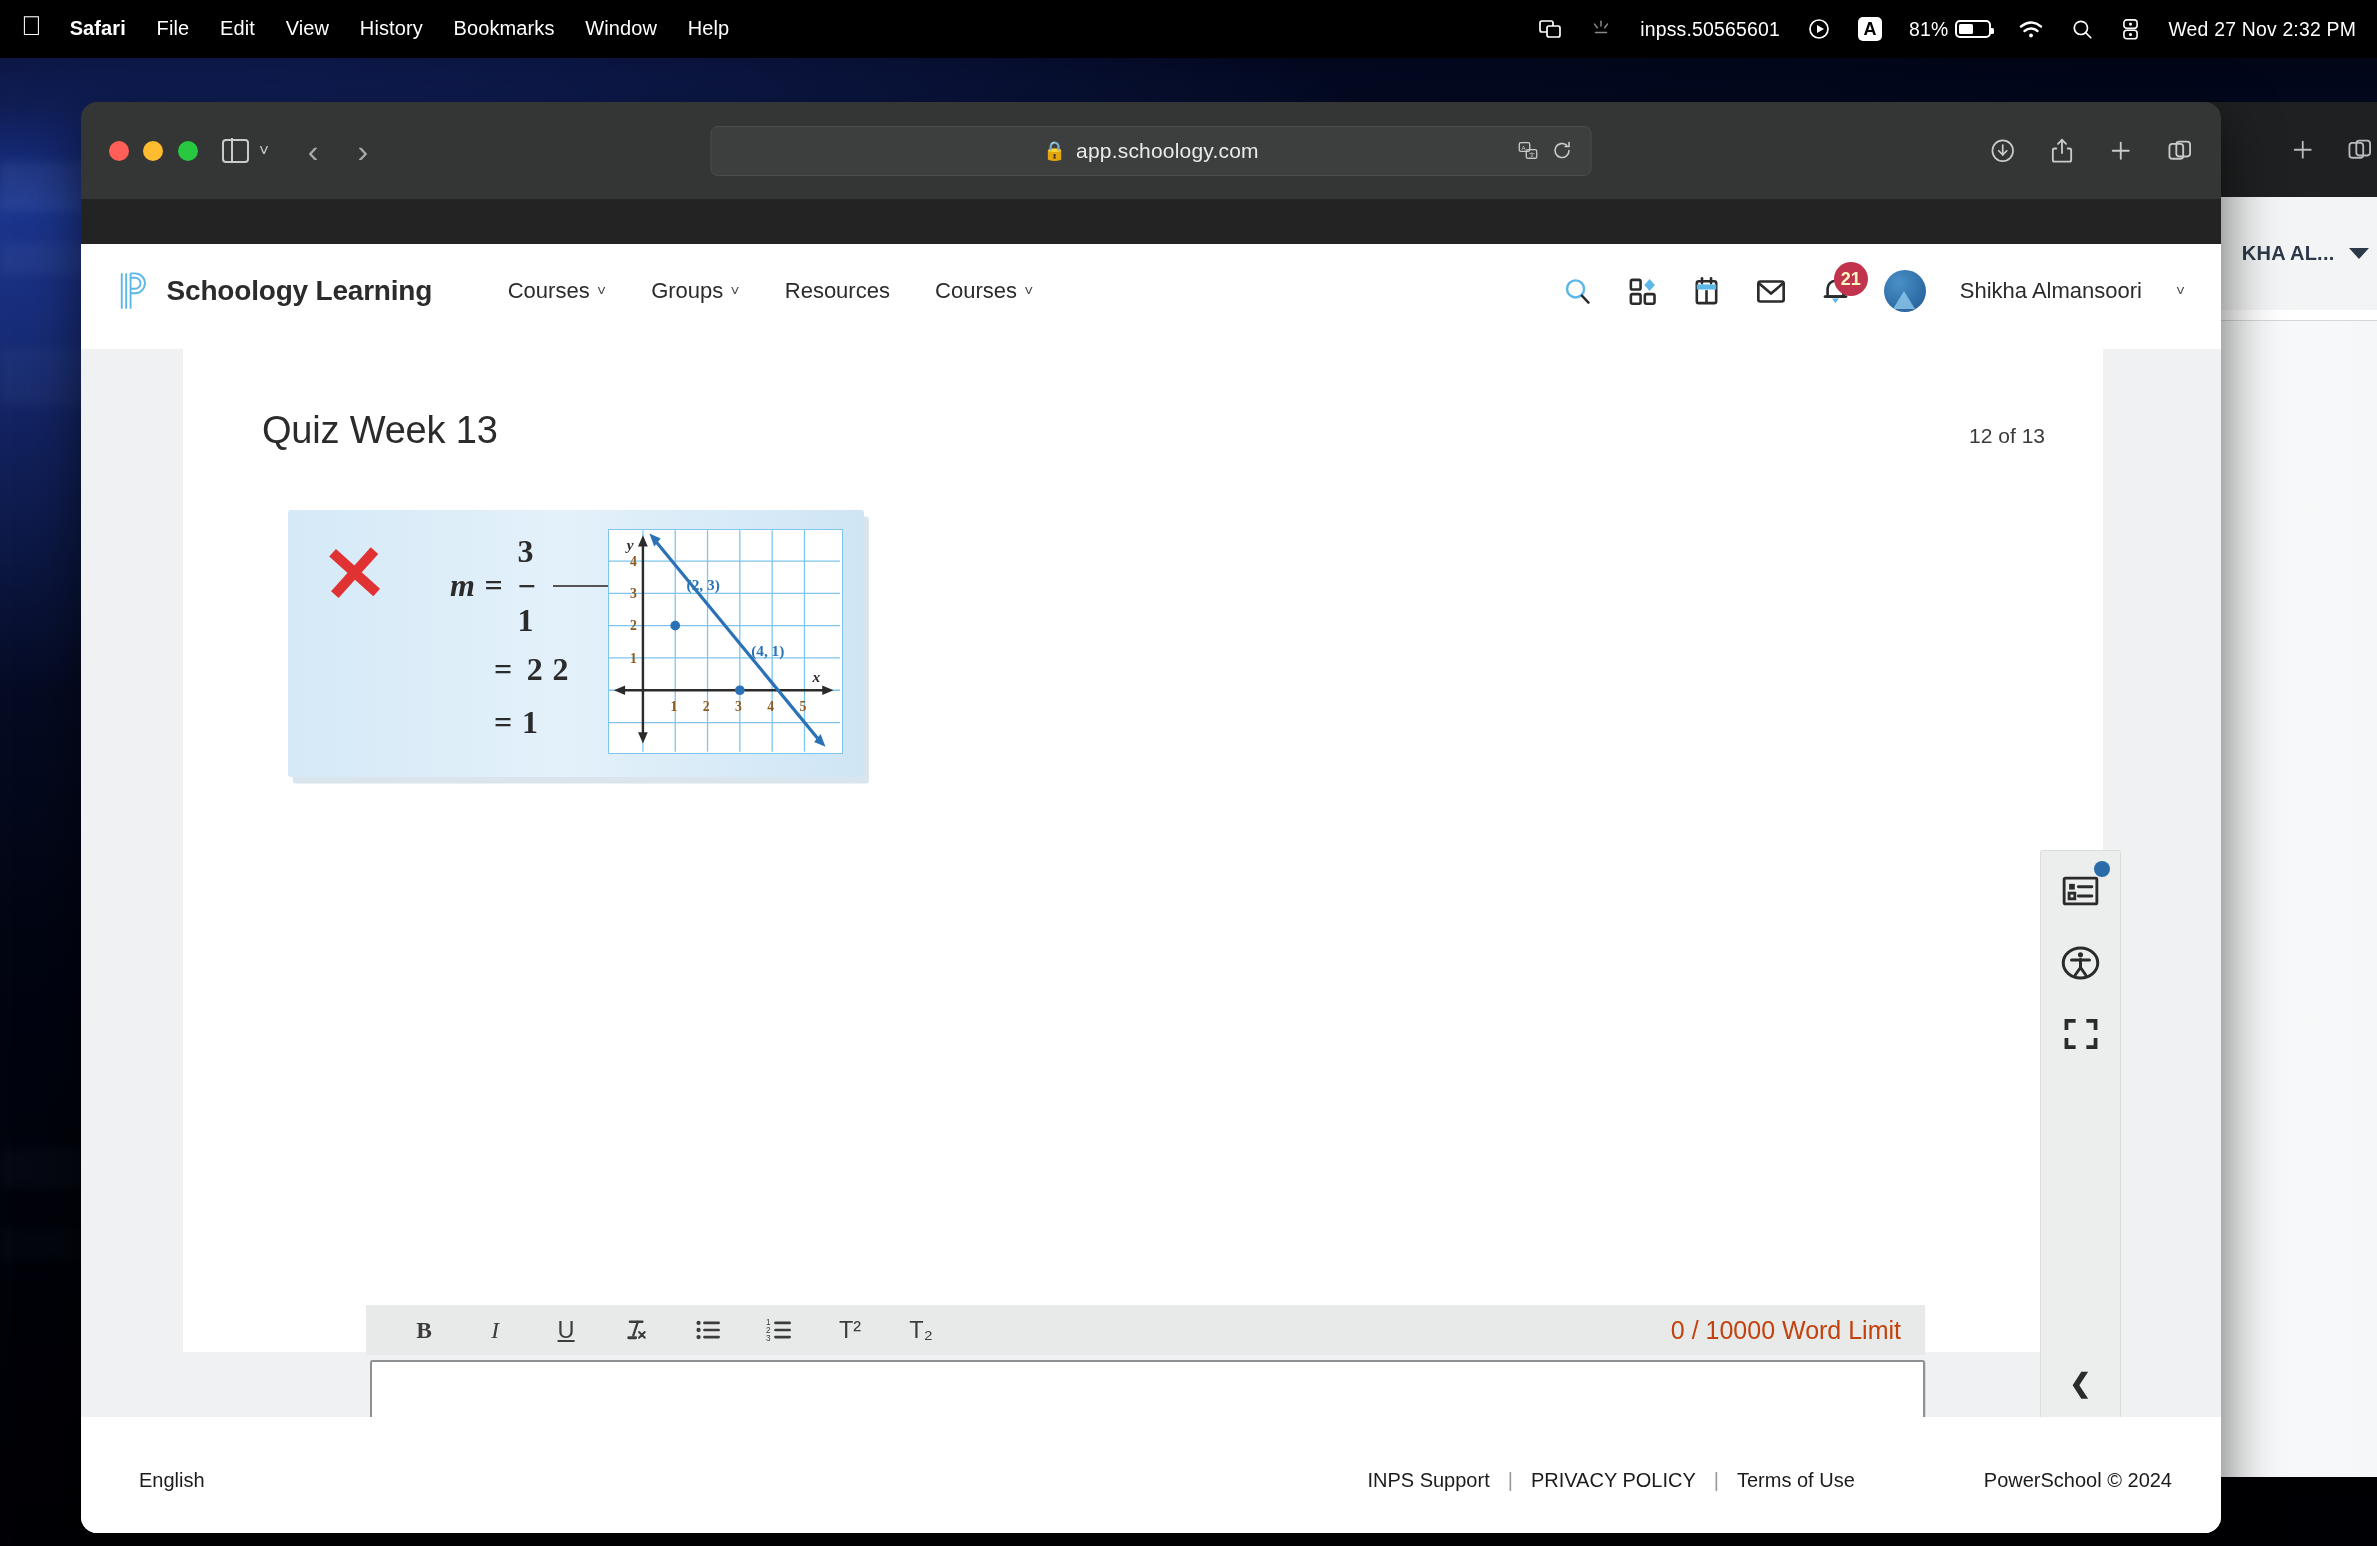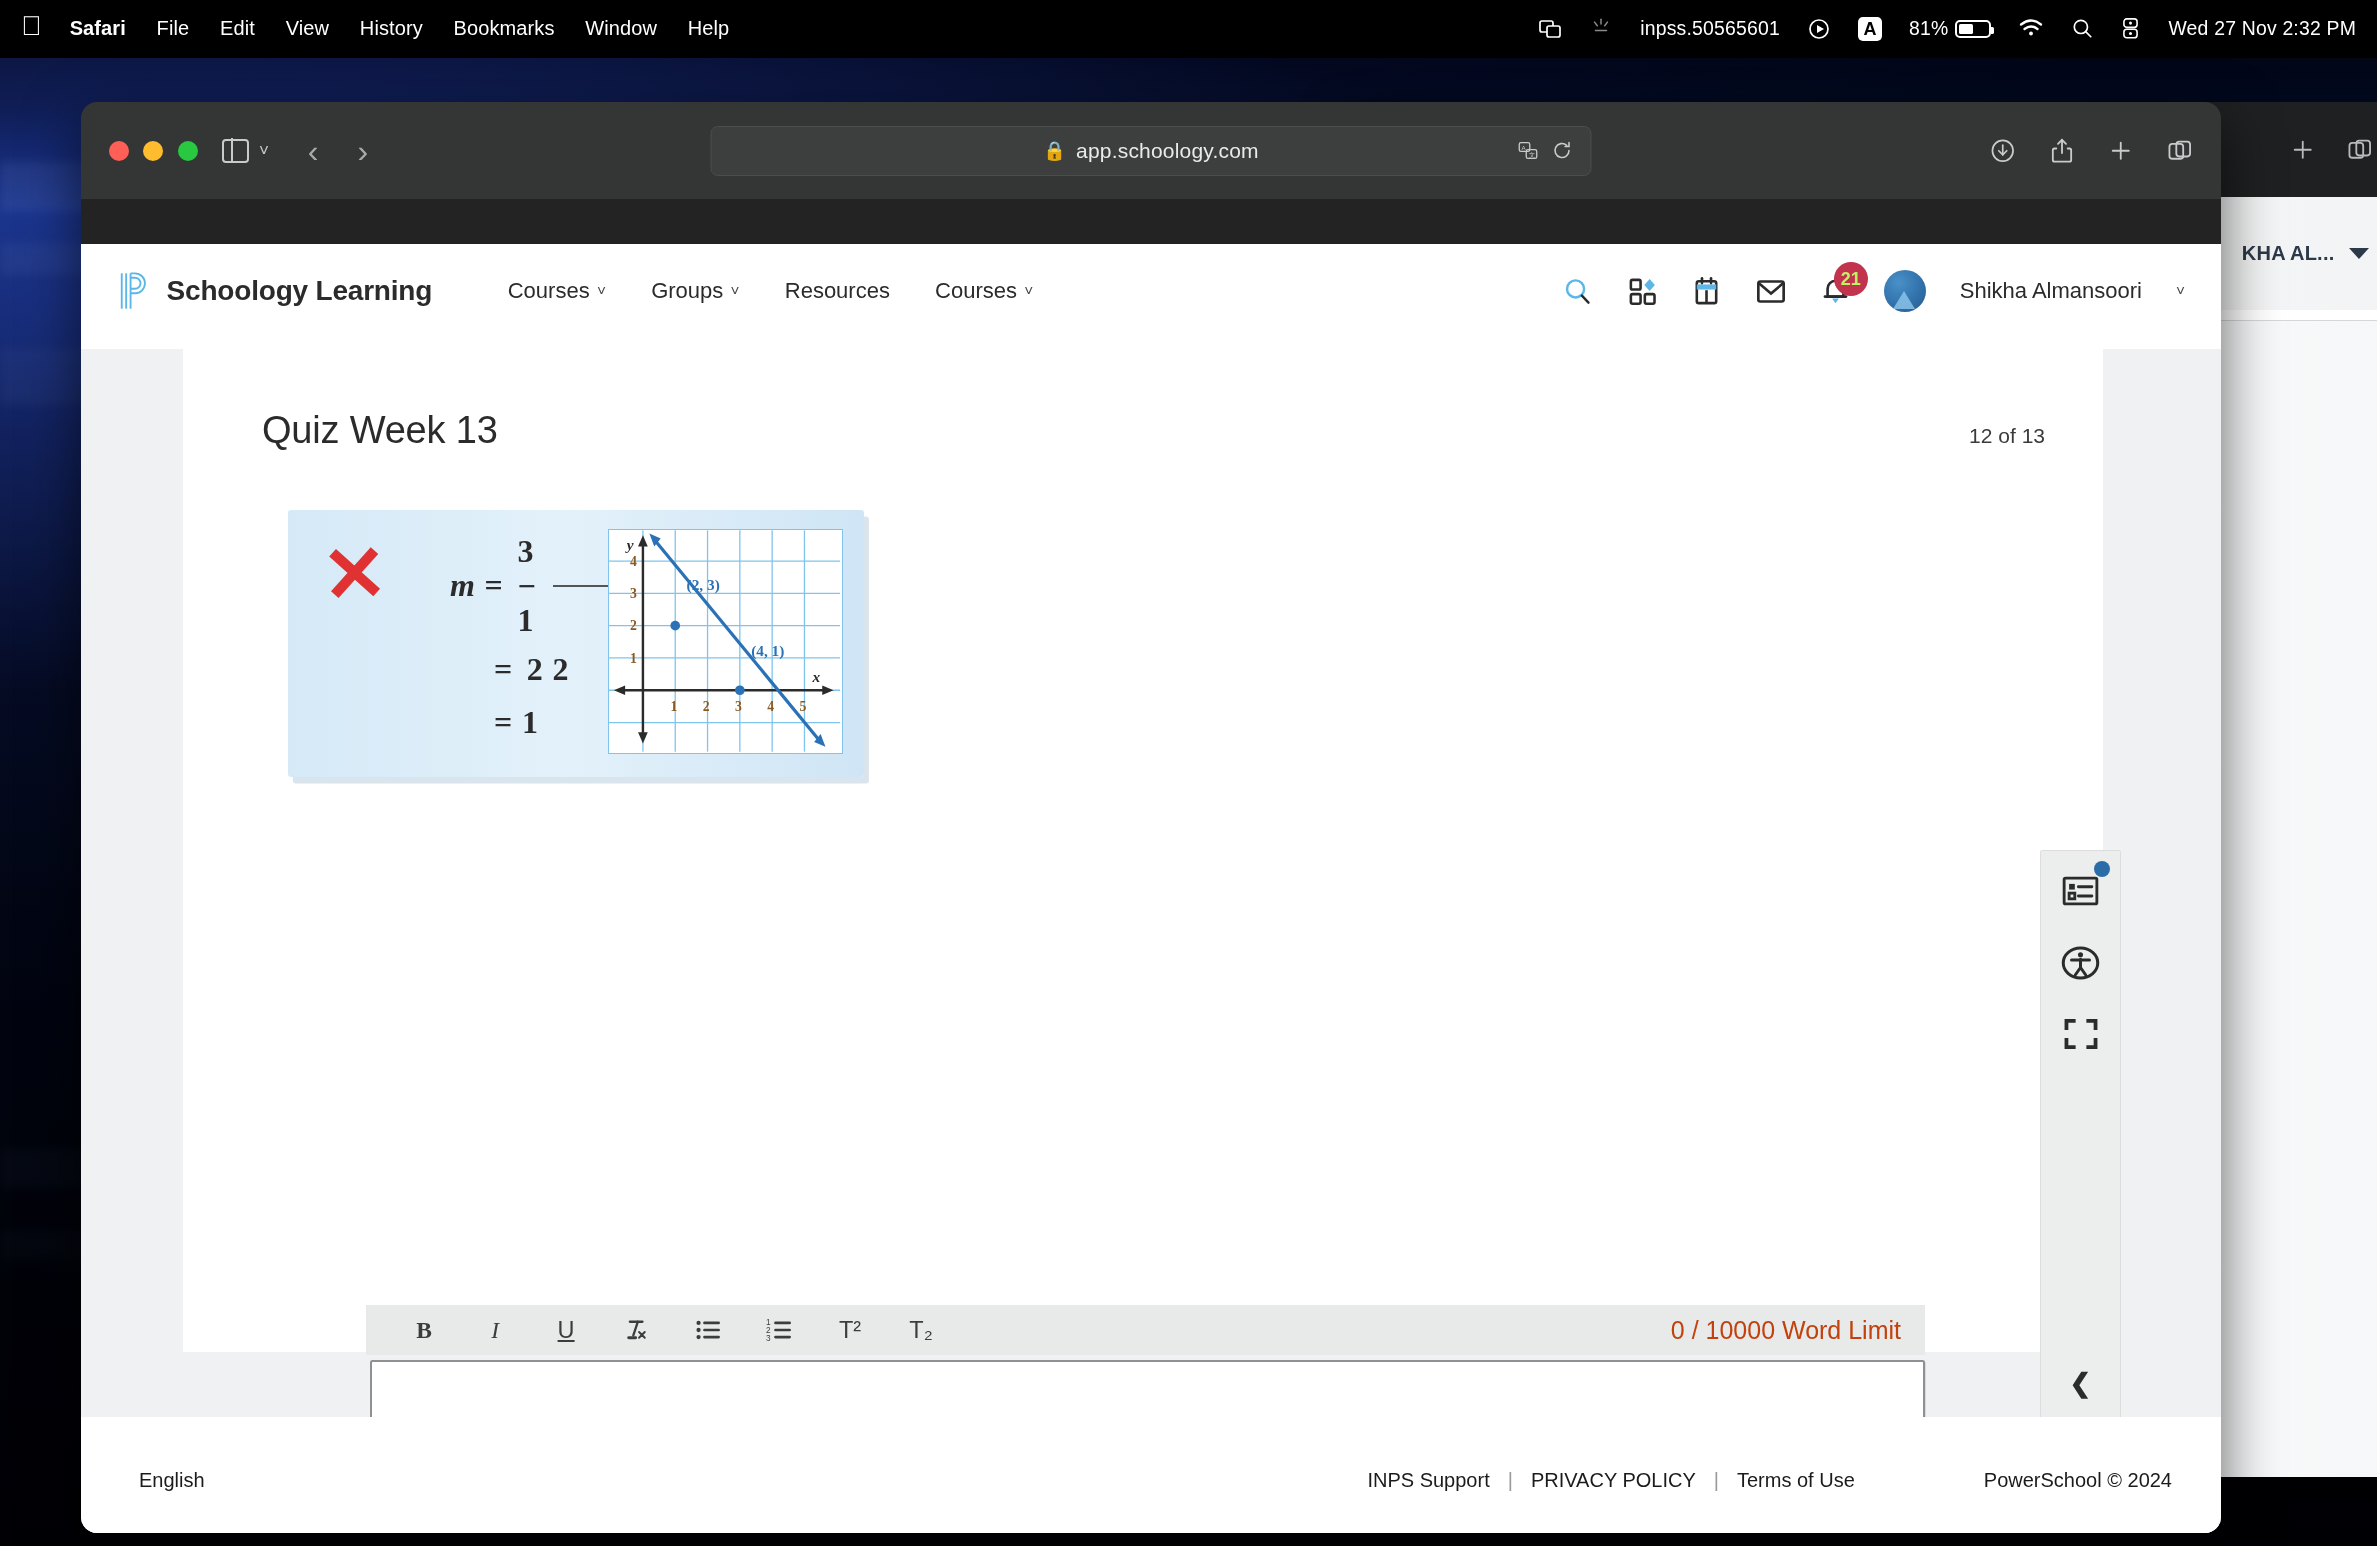--- a/index.html
+++ b/index.html
@@ -28,21 +28,21 @@
     background: #000; color: #fff;
     display: flex; align-items: center;
     font-size: 20px;
     z-index: 60;
   }
   #menubar .mb-left { display: flex; align-items: center; gap: 0; padding-left: 21px; }
   #menubar .mb-item { padding: 0 15.4px; white-space: nowrap; letter-spacing: 0.1px; }
   #menubar .mb-item.bold { font-weight: bold; }
   #menubar .apple { font-size: 27px; line-height: 1; padding: 0 13px 4.9px 0; }
   #menubar .mb-right {
-    margin-left: auto; display: flex; align-items: flex-start; gap: 27px;
+    margin-left: auto; display: flex; align-items: center; gap: 27px;
     padding-right: 21px;
   }
   #menubar .mb-right .mb-txt { font-size: 19.4px; letter-spacing: 0.2px; white-space: nowrap; }
   .ico { display: inline-flex; align-items: center; justify-content: center; }
 
   .battery-wrap { display:flex; align-items:center; gap:6.5px; }
   .battery-shell {
     width: 36px; height: 18px; border: 2px solid #fff; border-radius: 4.9px;
     position: relative; display:flex; align-items:center; padding: 2px;
   }
@@ -142,21 +142,21 @@
   .brand-name { font-size: 28px; font-weight: bold; color:#2b2b2b; letter-spacing:-0.2px; white-space:nowrap; }
   .mainnav { display:flex; align-items:center; gap: 0; margin-left: 53px; }
   .mainnav a {
     font-size: 22px; color:#2b2b2b; text-decoration:none; padding: 0 22.6px;
     display:flex; align-items:center; gap: 7.3px; white-space:nowrap;
   }
   .chev { font-size: 15.4px; color:#444; }
   .hdr-icons { margin-left:auto; display:flex; align-items:center; gap: 34px; }
   .bell-wrap { position: relative; }
   .bell-badge {
-    position:absolute; top:-11.3px; right:-18px; background:#c2344d; color:#bef264;
+    position:absolute; top:-11.3px; right:-18px; background:#c2344d; color:#fef9c3;
     min-width: 34px; height: 34px; border-radius: 17px; font-size: 18px; font-weight:bold;
     display:flex; align-items:center; justify-content:center; padding: 0 6.5px;
   }
   .avatar {
     width: 42px; height: 42px; border-radius: 50%;
     background: radial-gradient(circle at 35% 30%, #4a90c8, #2f6fa8 60%, #27598c);
     overflow:hidden; position:relative; flex:none;
   }
   .avatar:after {
     content:""; position:absolute; left:9.7px; bottom:3.2px; width:0;height:0;

